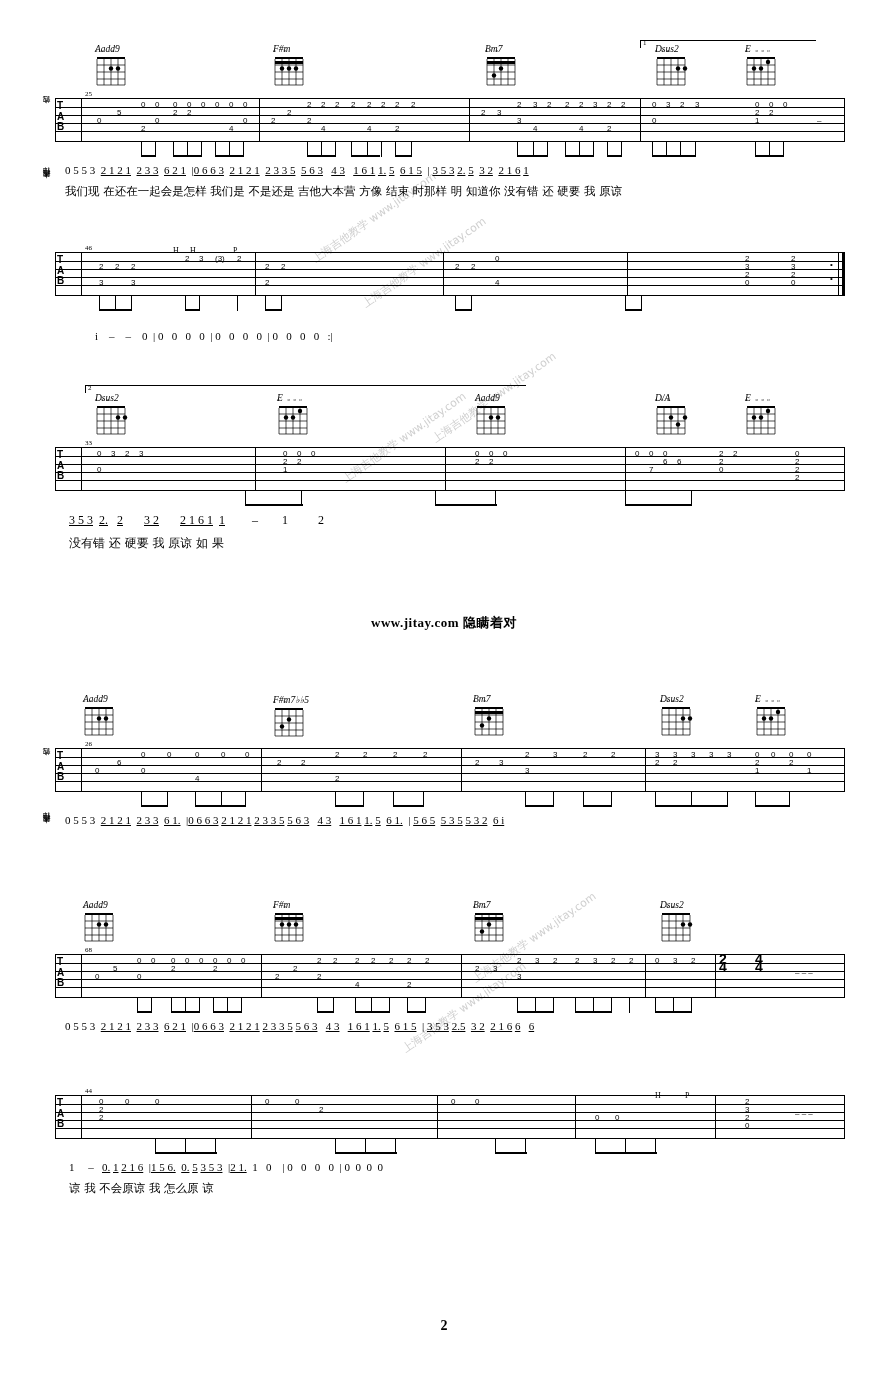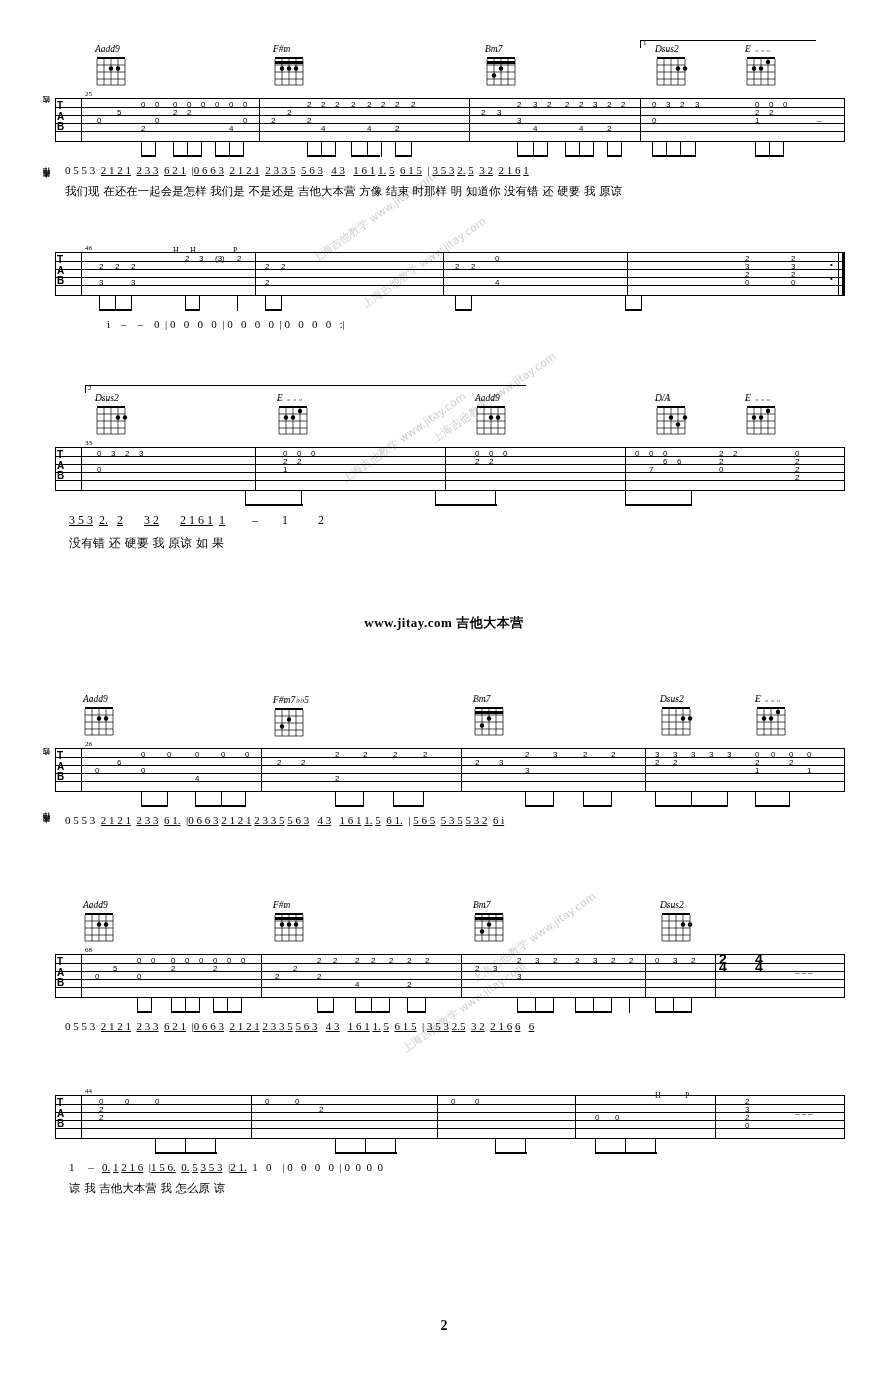--- a/index.html
+++ b/index.html
@@ -361,21 +361,21 @@
         <div class="stm" style="left:226px;"></div>
       <div class="beam" style="left:210px;width:17px;"></div>
       <div class="stm" style="left:400px;"></div>
         <div class="stm" style="left:416px;"></div>
       <div class="beam" style="left:400px;width:17px;"></div>
       <div class="stm" style="left:570px;"></div>
         <div class="stm" style="left:586px;"></div>
       <div class="beam" style="left:570px;width:17px;"></div>
     </div>
     <div class="lyr">
-      <div class="lyrnum" style="left:52px;">i&nbsp;&nbsp;&nbsp;&nbsp;–&nbsp;&nbsp;&nbsp;&nbsp;–&nbsp;&nbsp;&nbsp;&nbsp;0&nbsp;&nbsp;|&nbsp;0&nbsp;&nbsp;&nbsp;0&nbsp;&nbsp;&nbsp;0&nbsp;&nbsp;&nbsp;0&nbsp;&nbsp;|&nbsp;0&nbsp;&nbsp;&nbsp;0&nbsp;&nbsp;&nbsp;0&nbsp;&nbsp;&nbsp;0&nbsp;&nbsp;|&nbsp;0&nbsp;&nbsp;&nbsp;0&nbsp;&nbsp;&nbsp;0&nbsp;&nbsp;&nbsp;0&nbsp;&nbsp;&nbsp;:|</div>
+      <div class="lyrnum" style="left:40px;margin-top:12px;">i&nbsp;&nbsp;&nbsp;&nbsp;–&nbsp;&nbsp;&nbsp;&nbsp;–&nbsp;&nbsp;&nbsp;&nbsp;0&nbsp;&nbsp;|&nbsp;0&nbsp;&nbsp;&nbsp;0&nbsp;&nbsp;&nbsp;0&nbsp;&nbsp;&nbsp;0&nbsp;&nbsp;|&nbsp;0&nbsp;&nbsp;&nbsp;0&nbsp;&nbsp;&nbsp;0&nbsp;&nbsp;&nbsp;0&nbsp;&nbsp;|&nbsp;0&nbsp;&nbsp;&nbsp;0&nbsp;&nbsp;&nbsp;0&nbsp;&nbsp;&nbsp;0&nbsp;&nbsp;&nbsp;:|</div>
     </div>
   </div>
 
   <div class="sys" style="top:385px;">
     <div class="vbrk" style="left:30px;top:0;width:440px;">
         <span>2</span>
       </div>
     <div class="chordrow" style="height:62px;">
       <div class="chord" style="left:40px;top:8px;">
         <div class="nm">Dsus2</div>
@@ -546,21 +546,21 @@
       <div class="stm" style="left:570px;"></div>
         <div class="stm" style="left:636px;"></div>
       <div class="beam" style="left:570px;width:67px;"></div>
     </div>
     <div class="lyr" style="height:50px;">
       <div class="lyrnum" style="left:14px;font-size:12px;"><u>3 5 3</u>&nbsp;&nbsp;<u>2.</u>&nbsp;&nbsp;&nbsp;<u>2</u>&nbsp;&nbsp;&nbsp;&nbsp;&nbsp;&nbsp;&nbsp;<u>3 2</u>&nbsp;&nbsp;&nbsp;&nbsp;&nbsp;&nbsp;&nbsp;<u>2 1 6 1</u>&nbsp;&nbsp;<u>1</u>&nbsp;&nbsp;&nbsp;&nbsp;&nbsp;&nbsp;&nbsp;&nbsp;&nbsp;–&nbsp;&nbsp;&nbsp;&nbsp;&nbsp;&nbsp;&nbsp;&nbsp;1&nbsp;&nbsp;&nbsp;&nbsp;&nbsp;&nbsp;&nbsp;&nbsp;&nbsp;&nbsp;2</div>
       <div class="lyrtxt" style="left:14px;top:22px;font-size:12px;">没有错 还   硬要   我 原谅       如    果</div>
     </div>
   </div>
 
-  <div class="siteline" style="top:614px;">www.jitay.com 吉他大本营</div>
+  <div class="siteline" style="top:614px;">www.jitay.com 隐瞒着对</div>
 
   <div class="sys" style="top:690px;">
     <div class="chordrow">
       <div class="chord" style="left:28px;top:4px;">
         <div class="nm">Aadd9</div>
         <div class="grid">
           <div class="dots">xo  o</div>
           <svg class="gw" viewBox="0 0 34 32">
             <rect x="2" y="2" width="28" height="2" fill="#000"></rect>
             <g stroke="#000" stroke-width="0.7">
@@ -995,21 +995,21 @@
       <div class="stm" style="left:440px;"></div>
         <div class="stm" style="left:470px;"></div>
       <div class="beam" style="left:440px;width:32px;"></div>
       <div class="stm" style="left:540px;"></div>
         <div class="stm" style="left:570px;"></div>
         <div class="stm" style="left:600px;"></div>
       <div class="beam" style="left:540px;width:62px;"></div>
     </div>
     <div class="lyr">
       <div class="lyrnum" style="left:14px;">1&nbsp;&nbsp;&nbsp;&nbsp;&nbsp;–&nbsp;&nbsp;&nbsp;<u>0.</u>&nbsp;<u>1</u>&nbsp;<u>2 1 6</u>&nbsp;&nbsp;|<u>1 5 6.</u>&nbsp;&nbsp;<u>0.</u>&nbsp;<u>5</u>&nbsp;<u>3 5 3</u>&nbsp;&nbsp;|<u>2 1.</u>&nbsp;&nbsp;1&nbsp;&nbsp;&nbsp;0&nbsp;&nbsp;&nbsp;&nbsp;|&nbsp;0&nbsp;&nbsp;&nbsp;0&nbsp;&nbsp;&nbsp;0&nbsp;&nbsp;&nbsp;0&nbsp;&nbsp;|&nbsp;0&nbsp;&nbsp;0&nbsp;&nbsp;0&nbsp;&nbsp;0</div>
-      <div class="lyrtxt" style="left:14px;">谅      我 吉他大本营   我 怎么原 谅</div>
+      <div class="lyrtxt" style="left:14px;">谅      我 不会原谅   我 怎么原 谅</div>
     </div>
   </div>
 
   <div class="sidelbl" style="left:42px;top:108px;">吉他</div>
   <div class="sidelbl" style="left:42px;top:180px;">木吉他指弹</div>
   <div class="sidelbl" style="left:42px;top:760px;">吉他</div>
   <div class="sidelbl" style="left:42px;top:825px;">木吉他指弹</div>
 
   <div class="pagenum" style="top:1318px;">2</div>
 

